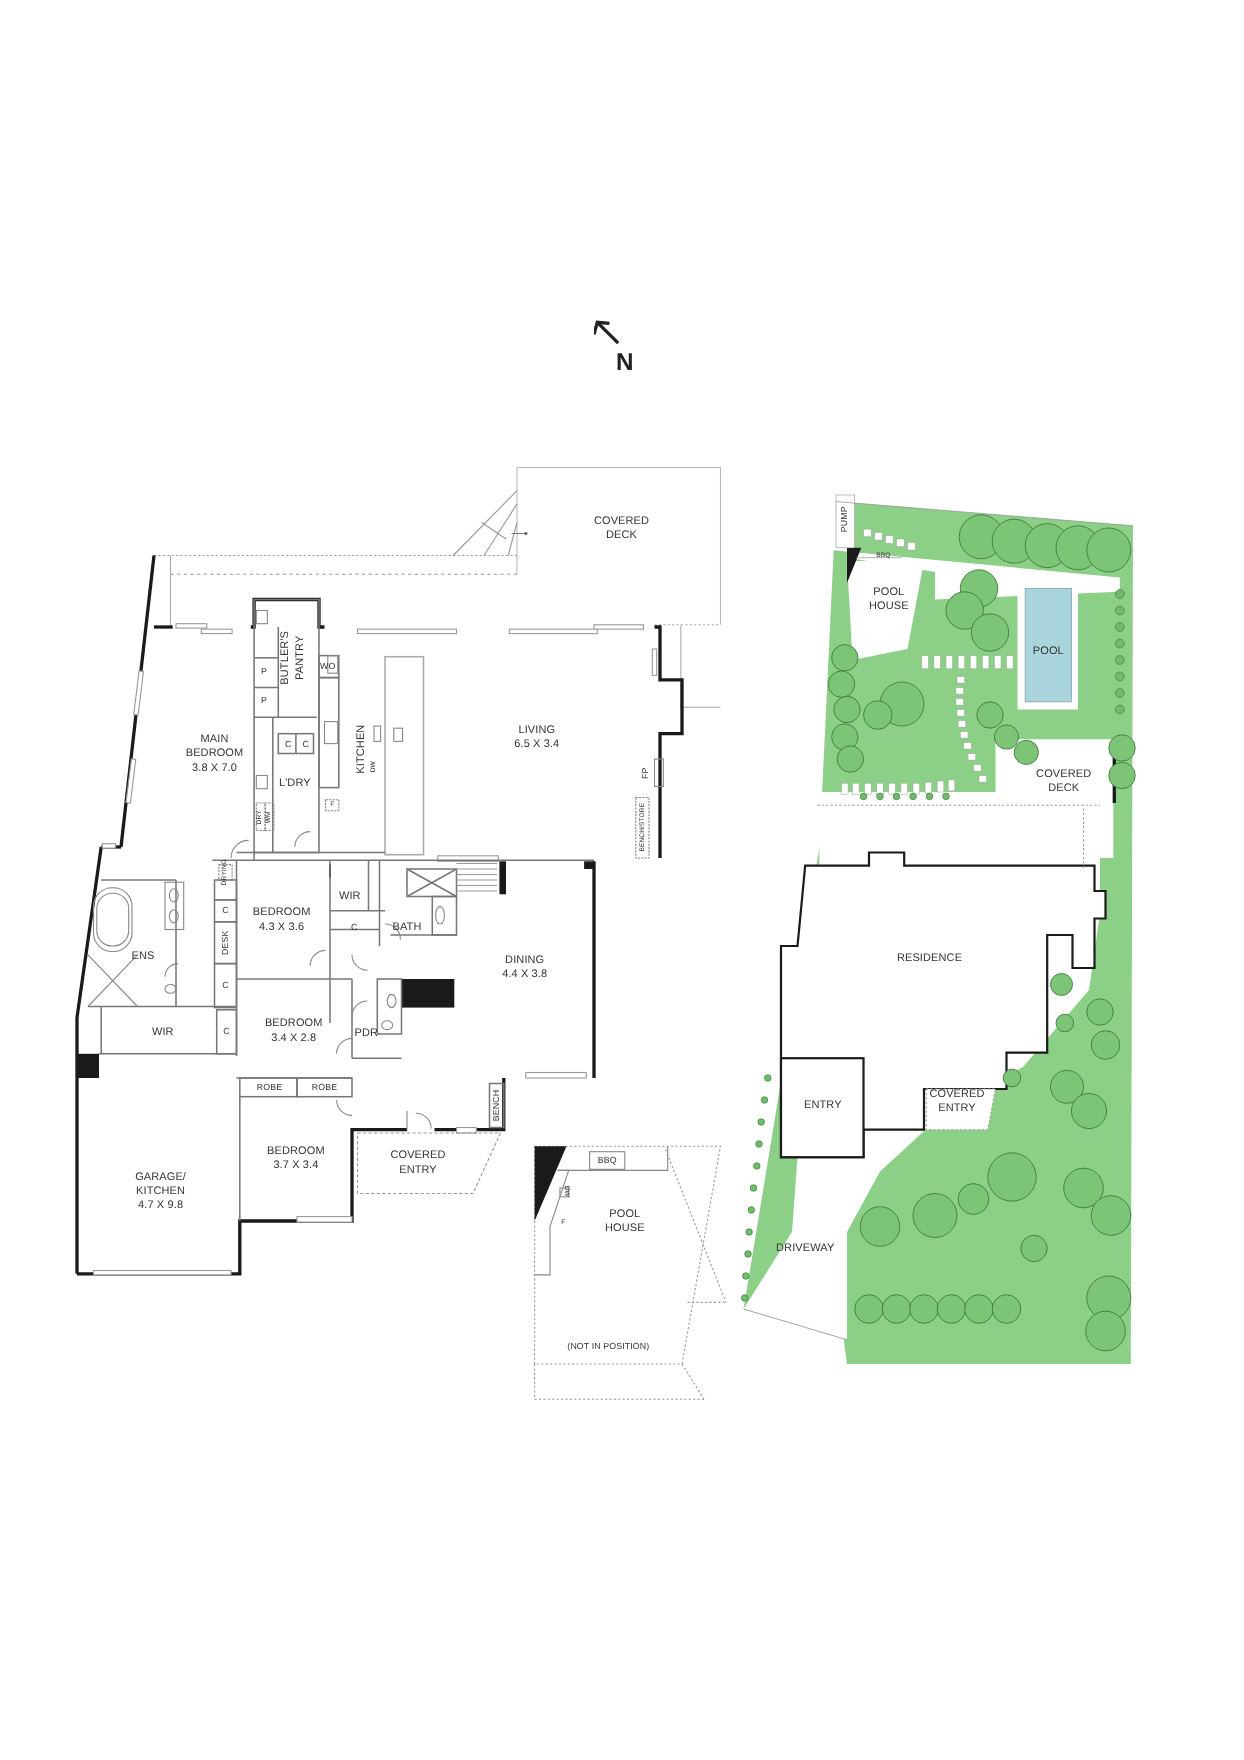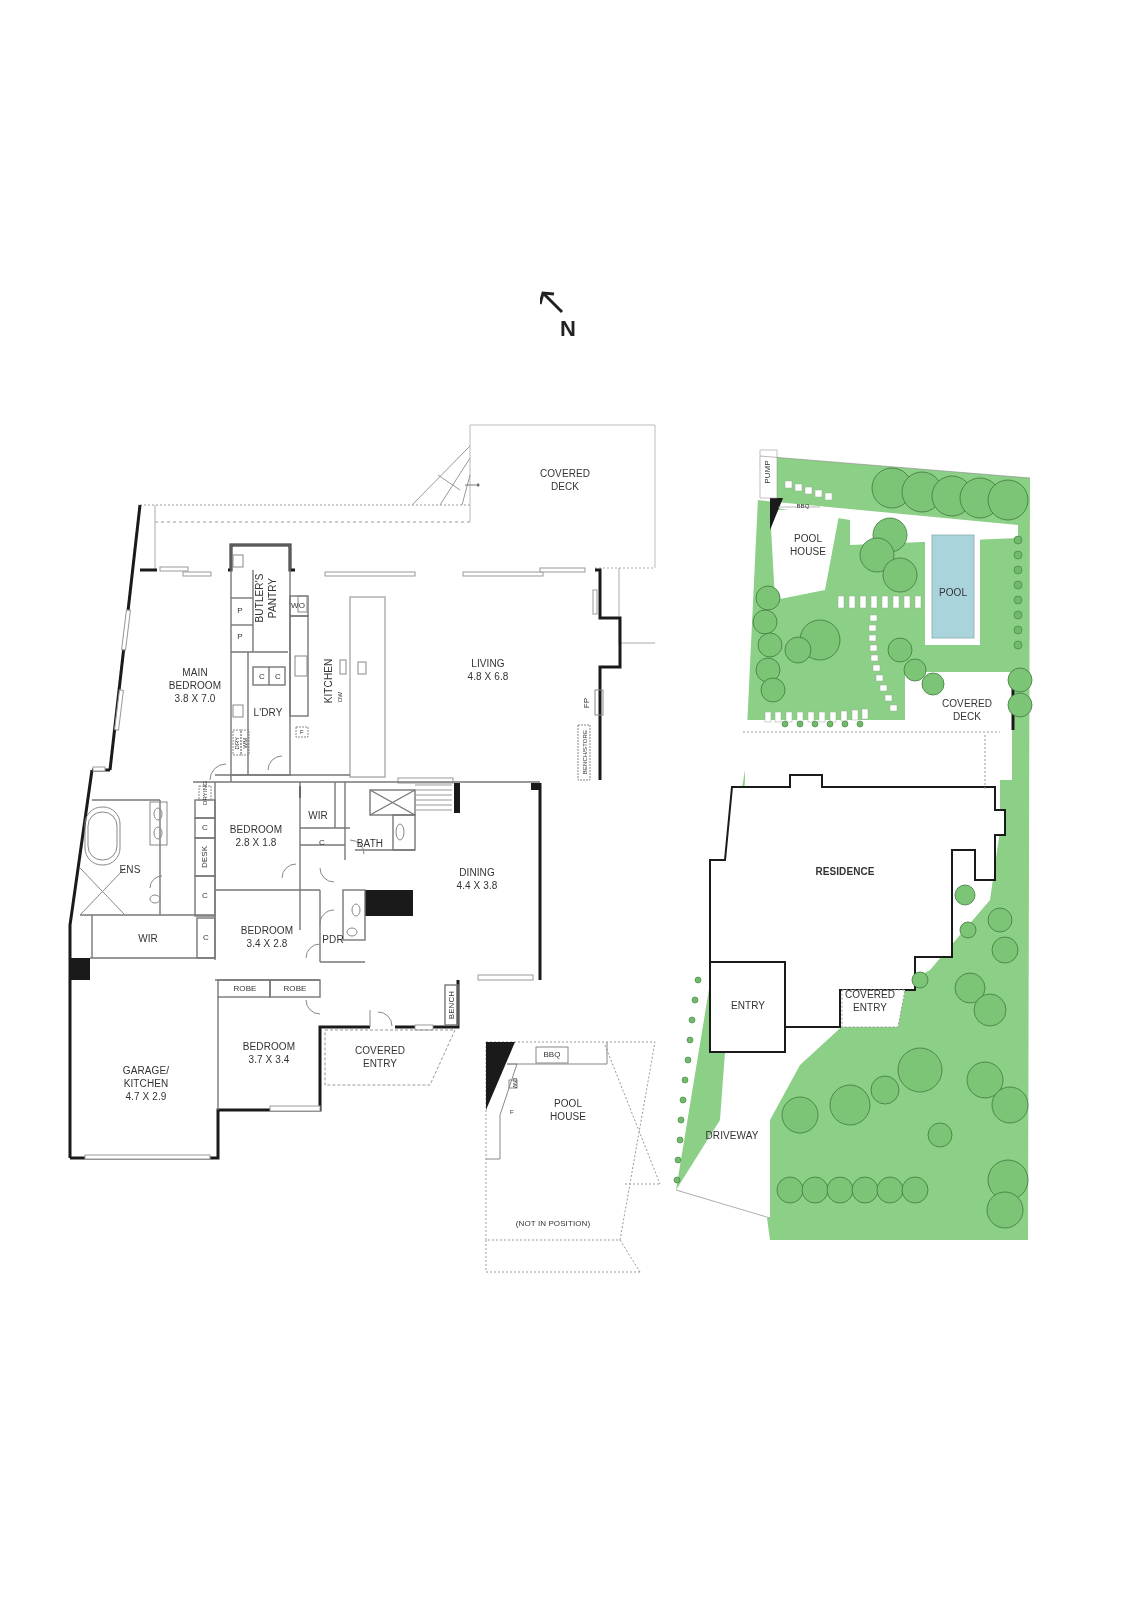--- a/index.html
+++ b/index.html
@@ -1,21 +1,21 @@
 <!DOCTYPE html>
 <html><head>
 <meta charset="utf-8">
 <style>
   html, body { margin: 0; padding: 0; background: #ffffff; }
   body { width: 1131px; height: 1600px; position: relative; overflow: hidden;
          font-family: "Liberation Sans", sans-serif; color: #2b2b2b; }
   svg.plan { position: absolute; left: 0; top: 0; }
   .lbl { position: absolute; font-size: 10px; line-height: 13px; text-align: center;
          color: #333; letter-spacing: 0.1px; white-space: nowrap; transform: translate(-50%, -50%); }
-  .lbl.bold { font-weight: bold; }
+  .lbl.bold { font-weight: normal; }
   .lbl.sm { font-size: 8px; line-height: 10px; }
   .lbl.xs { font-size: 6px; line-height: 7px; }
   .rot { transform: translate(-50%, -50%) rotate(-90deg); }
   .rot-dw { transform: translate(-50%, -50%) rotate(90deg); }
   .north { position: absolute; left: 540px; top: 290px; width: 50px; height: 50px; }
   .north-letter { position: absolute; left: 560px; top: 316px; font-size: 22px; font-weight: bold; color: #222; }
 </style>
 </head>
 <body>
 
@@ -335,31 +335,31 @@
   <line x1="3" y1="3" x2="22" y2="22" stroke="#222" stroke-width="3"></line>
   <polyline points="0,14 3,3 14,4" fill="none" stroke="#222" stroke-width="3"></polyline>
 </svg>
 <div class="north-letter">N</div>
 
 <div class="lbl" style="left:565px;top:480px"><span>COVERED</span><br><span>DECK</span></div>
 <div class="lbl rot" style="left:266px;top:598px"><span>BUTLER'S</span><br><span>PANTRY</span></div>
 <div class="lbl" style="left:195px;top:685px"><span>MAIN</span><br><span>BEDROOM</span><br><span>3.8 X 7.0</span></div>
 <div class="lbl rot" style="left:328px;top:681px">KITCHEN</div>
 <div class="lbl" style="left:268px;top:712px">L'DRY</div>
-<div class="lbl" style="left:488px;top:670px"><span>LIVING</span><br><span>4.8 X 6.8</span></div>
+<div class="lbl" style="left:488px;top:670px"><span>LIVING</span><br><span>6.5 X 3.4</span></div>
 <div class="lbl" style="left:130px;top:869px">ENS</div>
 <div class="lbl" style="left:148px;top:938px">WIR</div>
-<div class="lbl" style="left:256px;top:836px"><span>BEDROOM</span><br><span>2.8 X 1.8</span></div>
+<div class="lbl" style="left:256px;top:836px"><span>BEDROOM</span><br><span>4.3 X 3.6</span></div>
 <div class="lbl" style="left:318px;top:815px">WIR</div>
 <div class="lbl" style="left:370px;top:843px">BATH</div>
 <div class="lbl" style="left:477px;top:879px"><span>DINING</span><br><span>4.4 X 3.8</span></div>
 <div class="lbl" style="left:333px;top:939px">PDR</div>
 <div class="lbl" style="left:267px;top:937px"><span>BEDROOM</span><br><span>3.4 X 2.8</span></div>
 <div class="lbl" style="left:269px;top:1053px"><span>BEDROOM</span><br><span>3.7 X 3.4</span></div>
-<div class="lbl" style="left:146px;top:1083px"><span>GARAGE/</span><br><span>KITCHEN</span><br><span>4.7 X 2.9</span></div>
+<div class="lbl" style="left:146px;top:1083px"><span>GARAGE/</span><br><span>KITCHEN</span><br><span>4.7 X 9.8</span></div>
 <div class="lbl" style="left:380px;top:1057px"><span>COVERED</span><br><span>ENTRY</span></div>
 
 <div class="lbl sm" style="left:240px;top:611px">P</div>
 <div class="lbl sm" style="left:240px;top:637px">P</div>
 <div class="lbl sm" style="left:262px;top:677px">C</div>
 <div class="lbl sm" style="left:278px;top:677px">C</div>
 <div class="lbl sm" style="left:298px;top:606px">WO</div>
 <div class="lbl xs rot" style="left:340px;top:697px">DW</div>
 <div class="lbl xs" style="left:302px;top:732px">F</div>
 <div class="lbl xs rot" style="left:237px;top:743px">DRY</div>

